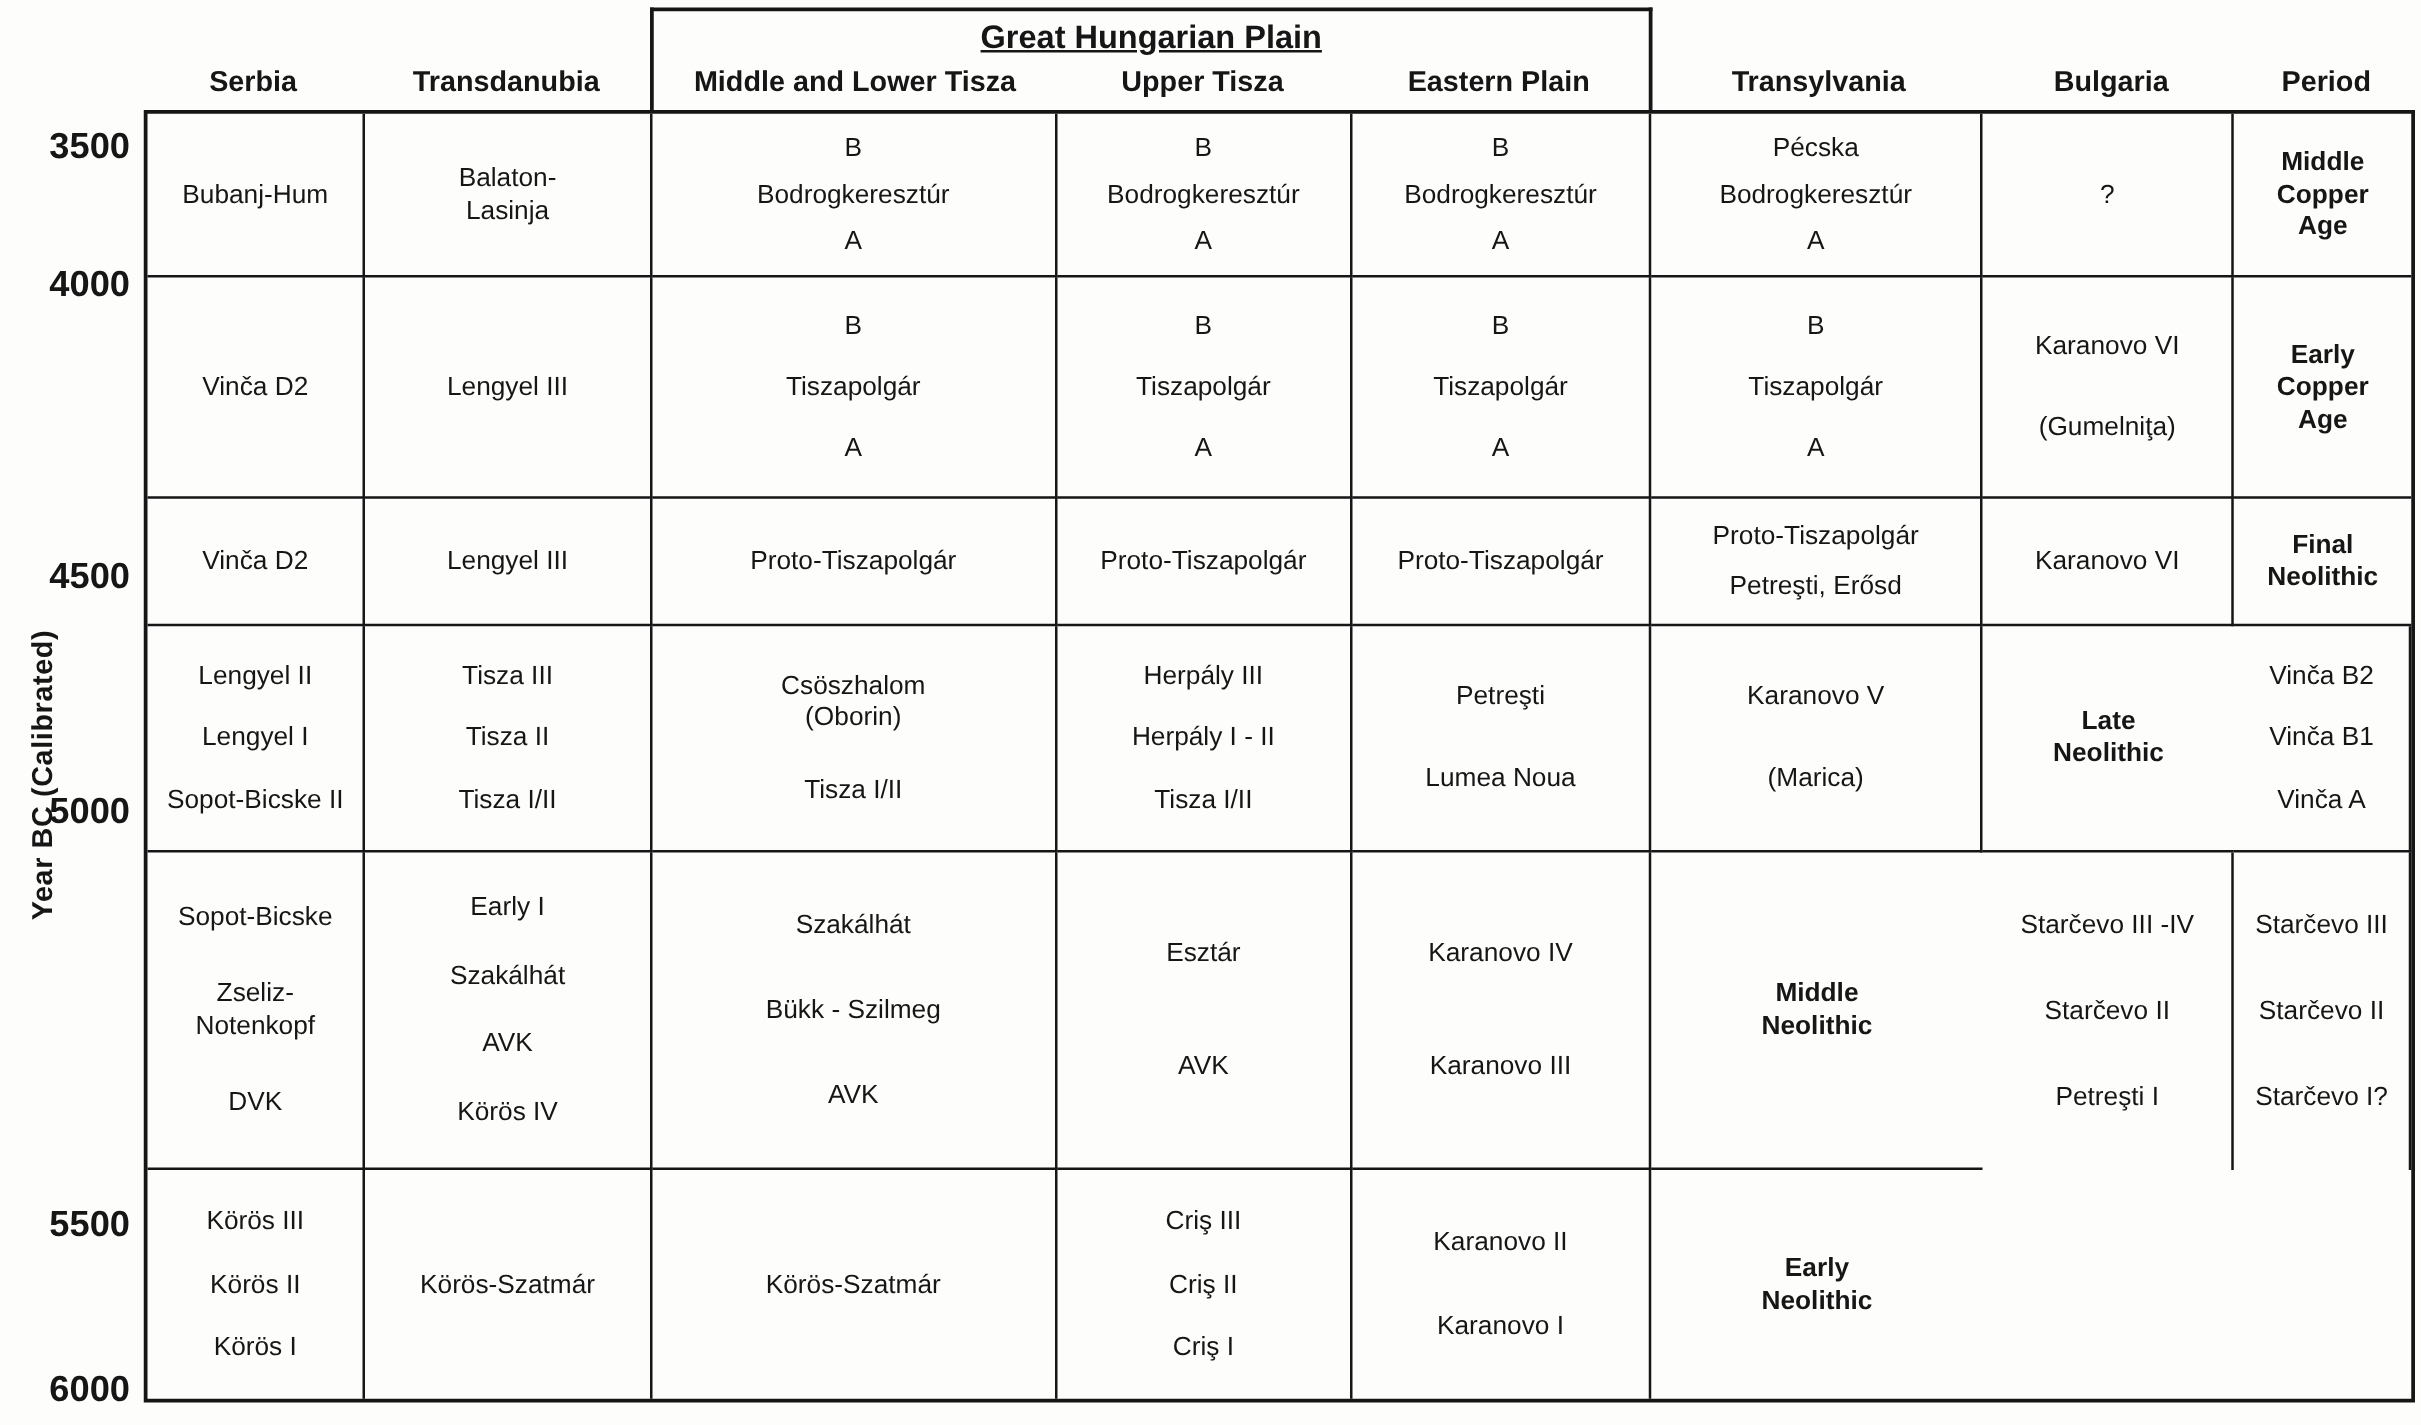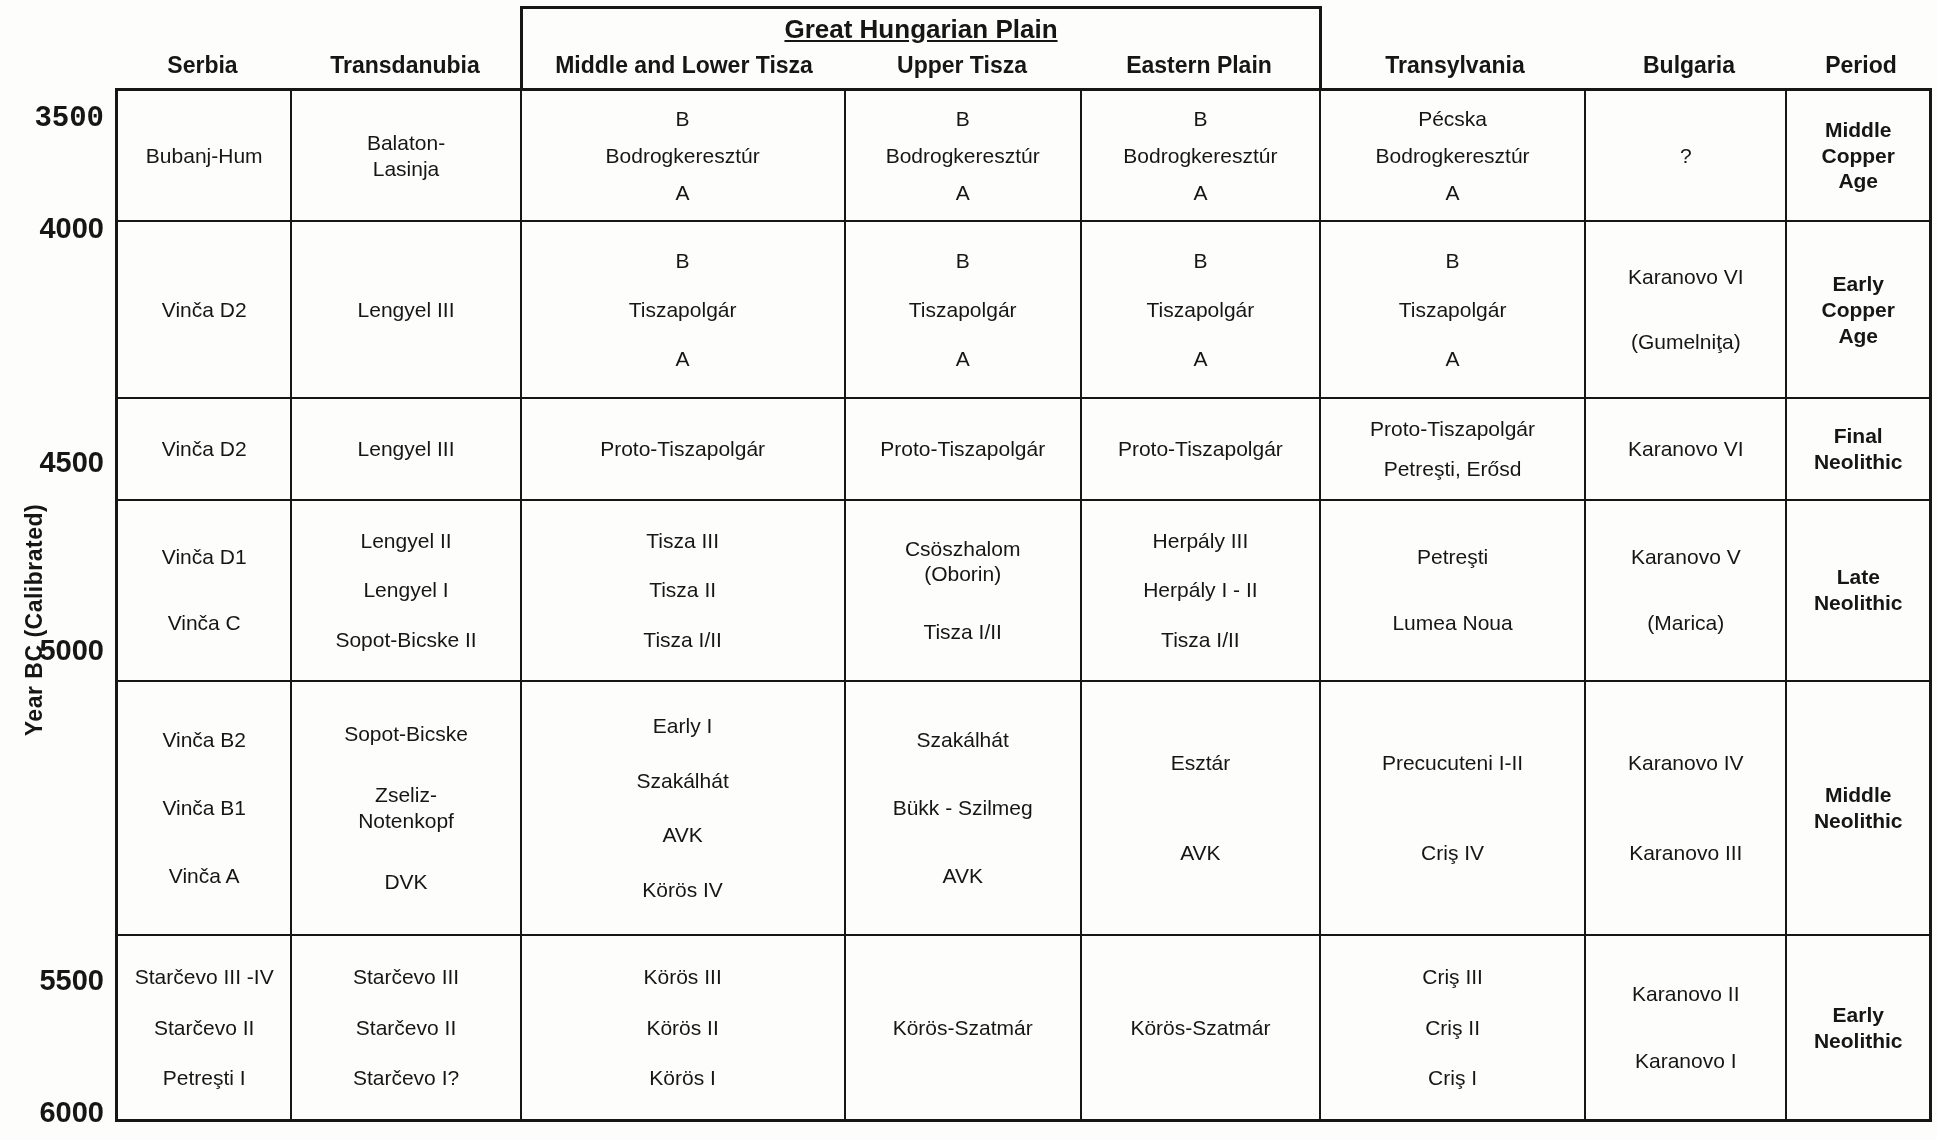--- a/index.html
+++ b/index.html
@@ -58,21 +58,21 @@
   .cell.period{ font-weight:bold; }
   .line{ white-space:pre-line; }
 </style>
 </head>
 <body>
 
 <div class="page">
 
   <div class="axis-label">Year BC (Calibrated)</div>
   <div id="ticks">
-      <div class="tick" style="top: 118px; font-family: Liberation Mono, monospace;">3500</div>
+      <div class="tick" style="top: 118px;">3500</div>
       <div class="tick" style="top: 228px;">4000</div>
       <div class="tick" style="top: 462px;">4500</div>
       <div class="tick" style="top: 650px;">5000</div>
       <div class="tick" style="top: 944px; margin-top: 36px;">5500</div>
       <div class="tick" style="top: 1112px;">6000</div>
     </div>
 
   <div class="header">
     <div class="hcell">Serbia</div>
     <div class="hcell">Transdanubia</div>
@@ -180,24 +180,20 @@
         <div class="line">Petreşti, Erősd</div>
       </div>
       <div class="cell">
         <div class="line">Karanovo VI</div>
       </div>
       <div class="cell lastcol period">
         <div class="line">Final
 Neolithic</div>
       </div>
       <div class="cell">
-        <div class="line">Vinča D1</div>
-        <div class="line">Vinča C</div>
-      </div>
-      <div class="cell">
         <div class="line">Lengyel II</div>
         <div class="line">Lengyel I</div>
         <div class="line">Sopot-Bicske II</div>
       </div>
       <div class="cell">
         <div class="line">Tisza III</div>
         <div class="line">Tisza II</div>
         <div class="line">Tisza I/II</div>
       </div>
       <div class="cell">
@@ -242,24 +238,20 @@
       <div class="cell">
         <div class="line">Szakálhát</div>
         <div class="line">Bükk - Szilmeg</div>
         <div class="line">AVK</div>
       </div>
       <div class="cell">
         <div class="line">Esztár</div>
         <div class="line">AVK</div>
       </div>
       <div class="cell">
-        <div class="line">Precucuteni I-II</div>
-        <div class="line">Criş IV</div>
-      </div>
-      <div class="cell">
         <div class="line">Karanovo IV</div>
         <div class="line">Karanovo III</div>
       </div>
       <div class="cell lastcol period">
         <div class="line">Middle
 Neolithic</div>
       </div>
       <div class="cell lastrow">
         <div class="line">Starčevo III -IV</div>
         <div class="line">Starčevo II</div>

